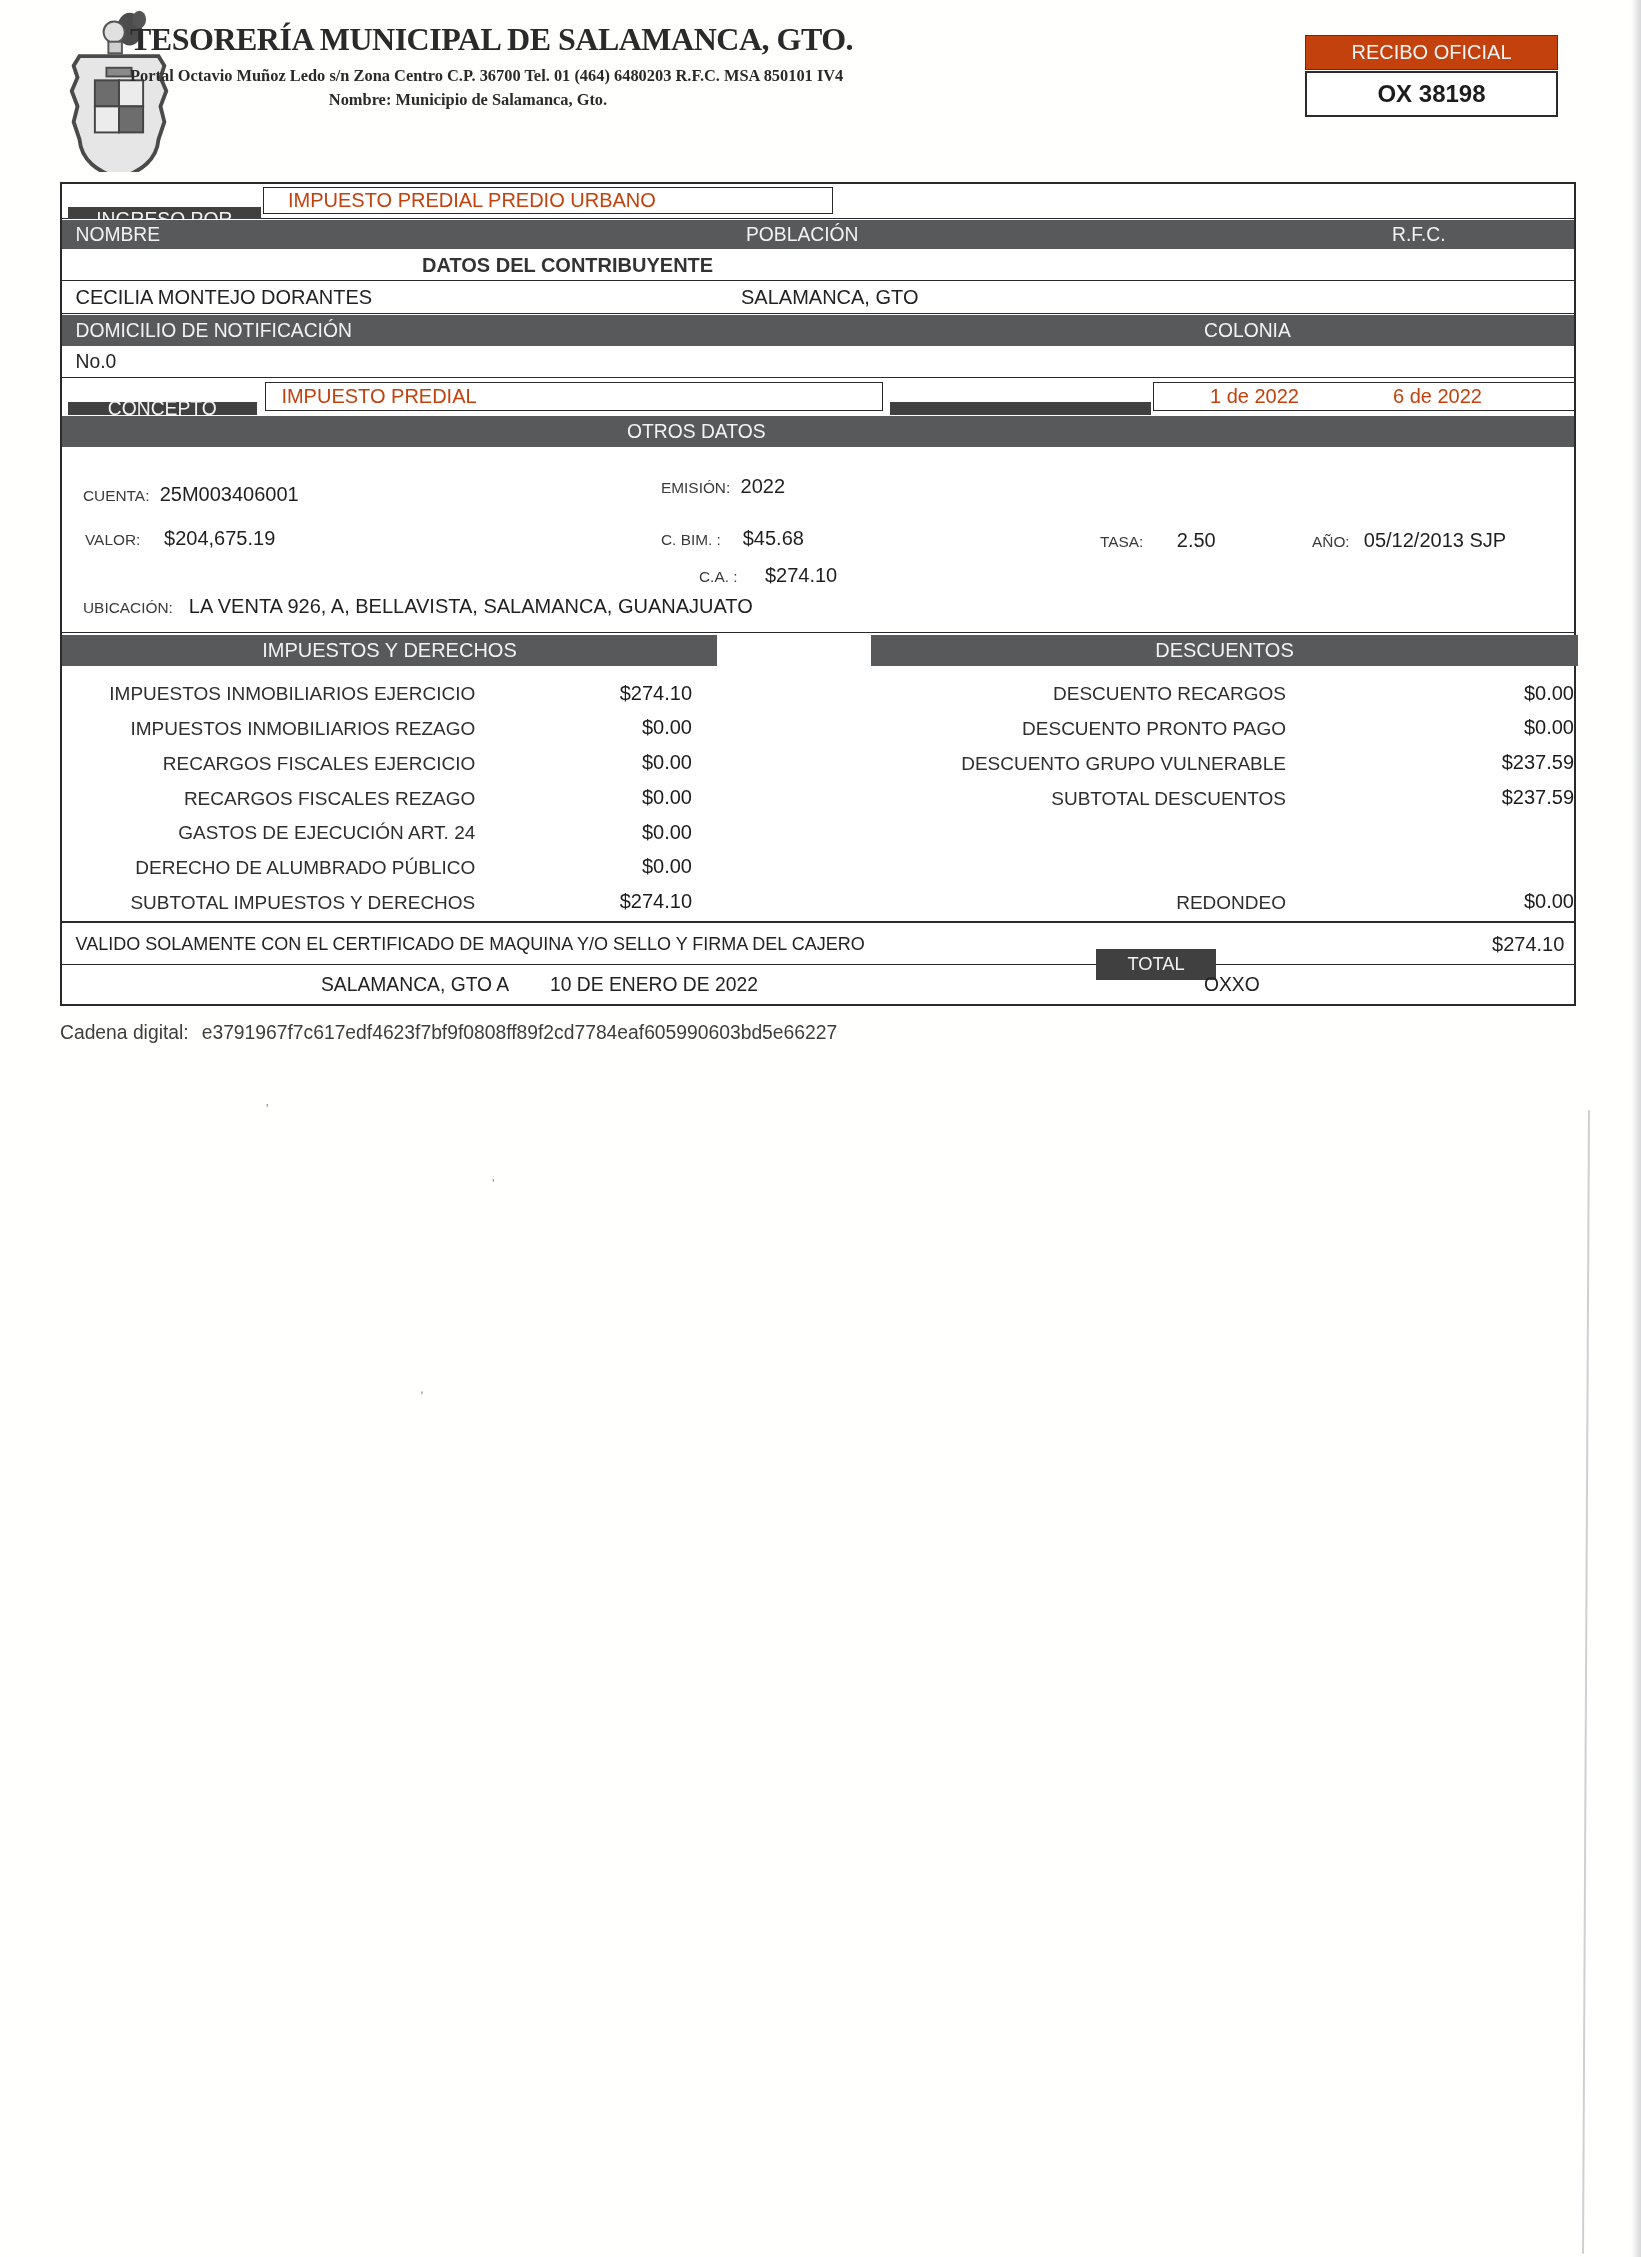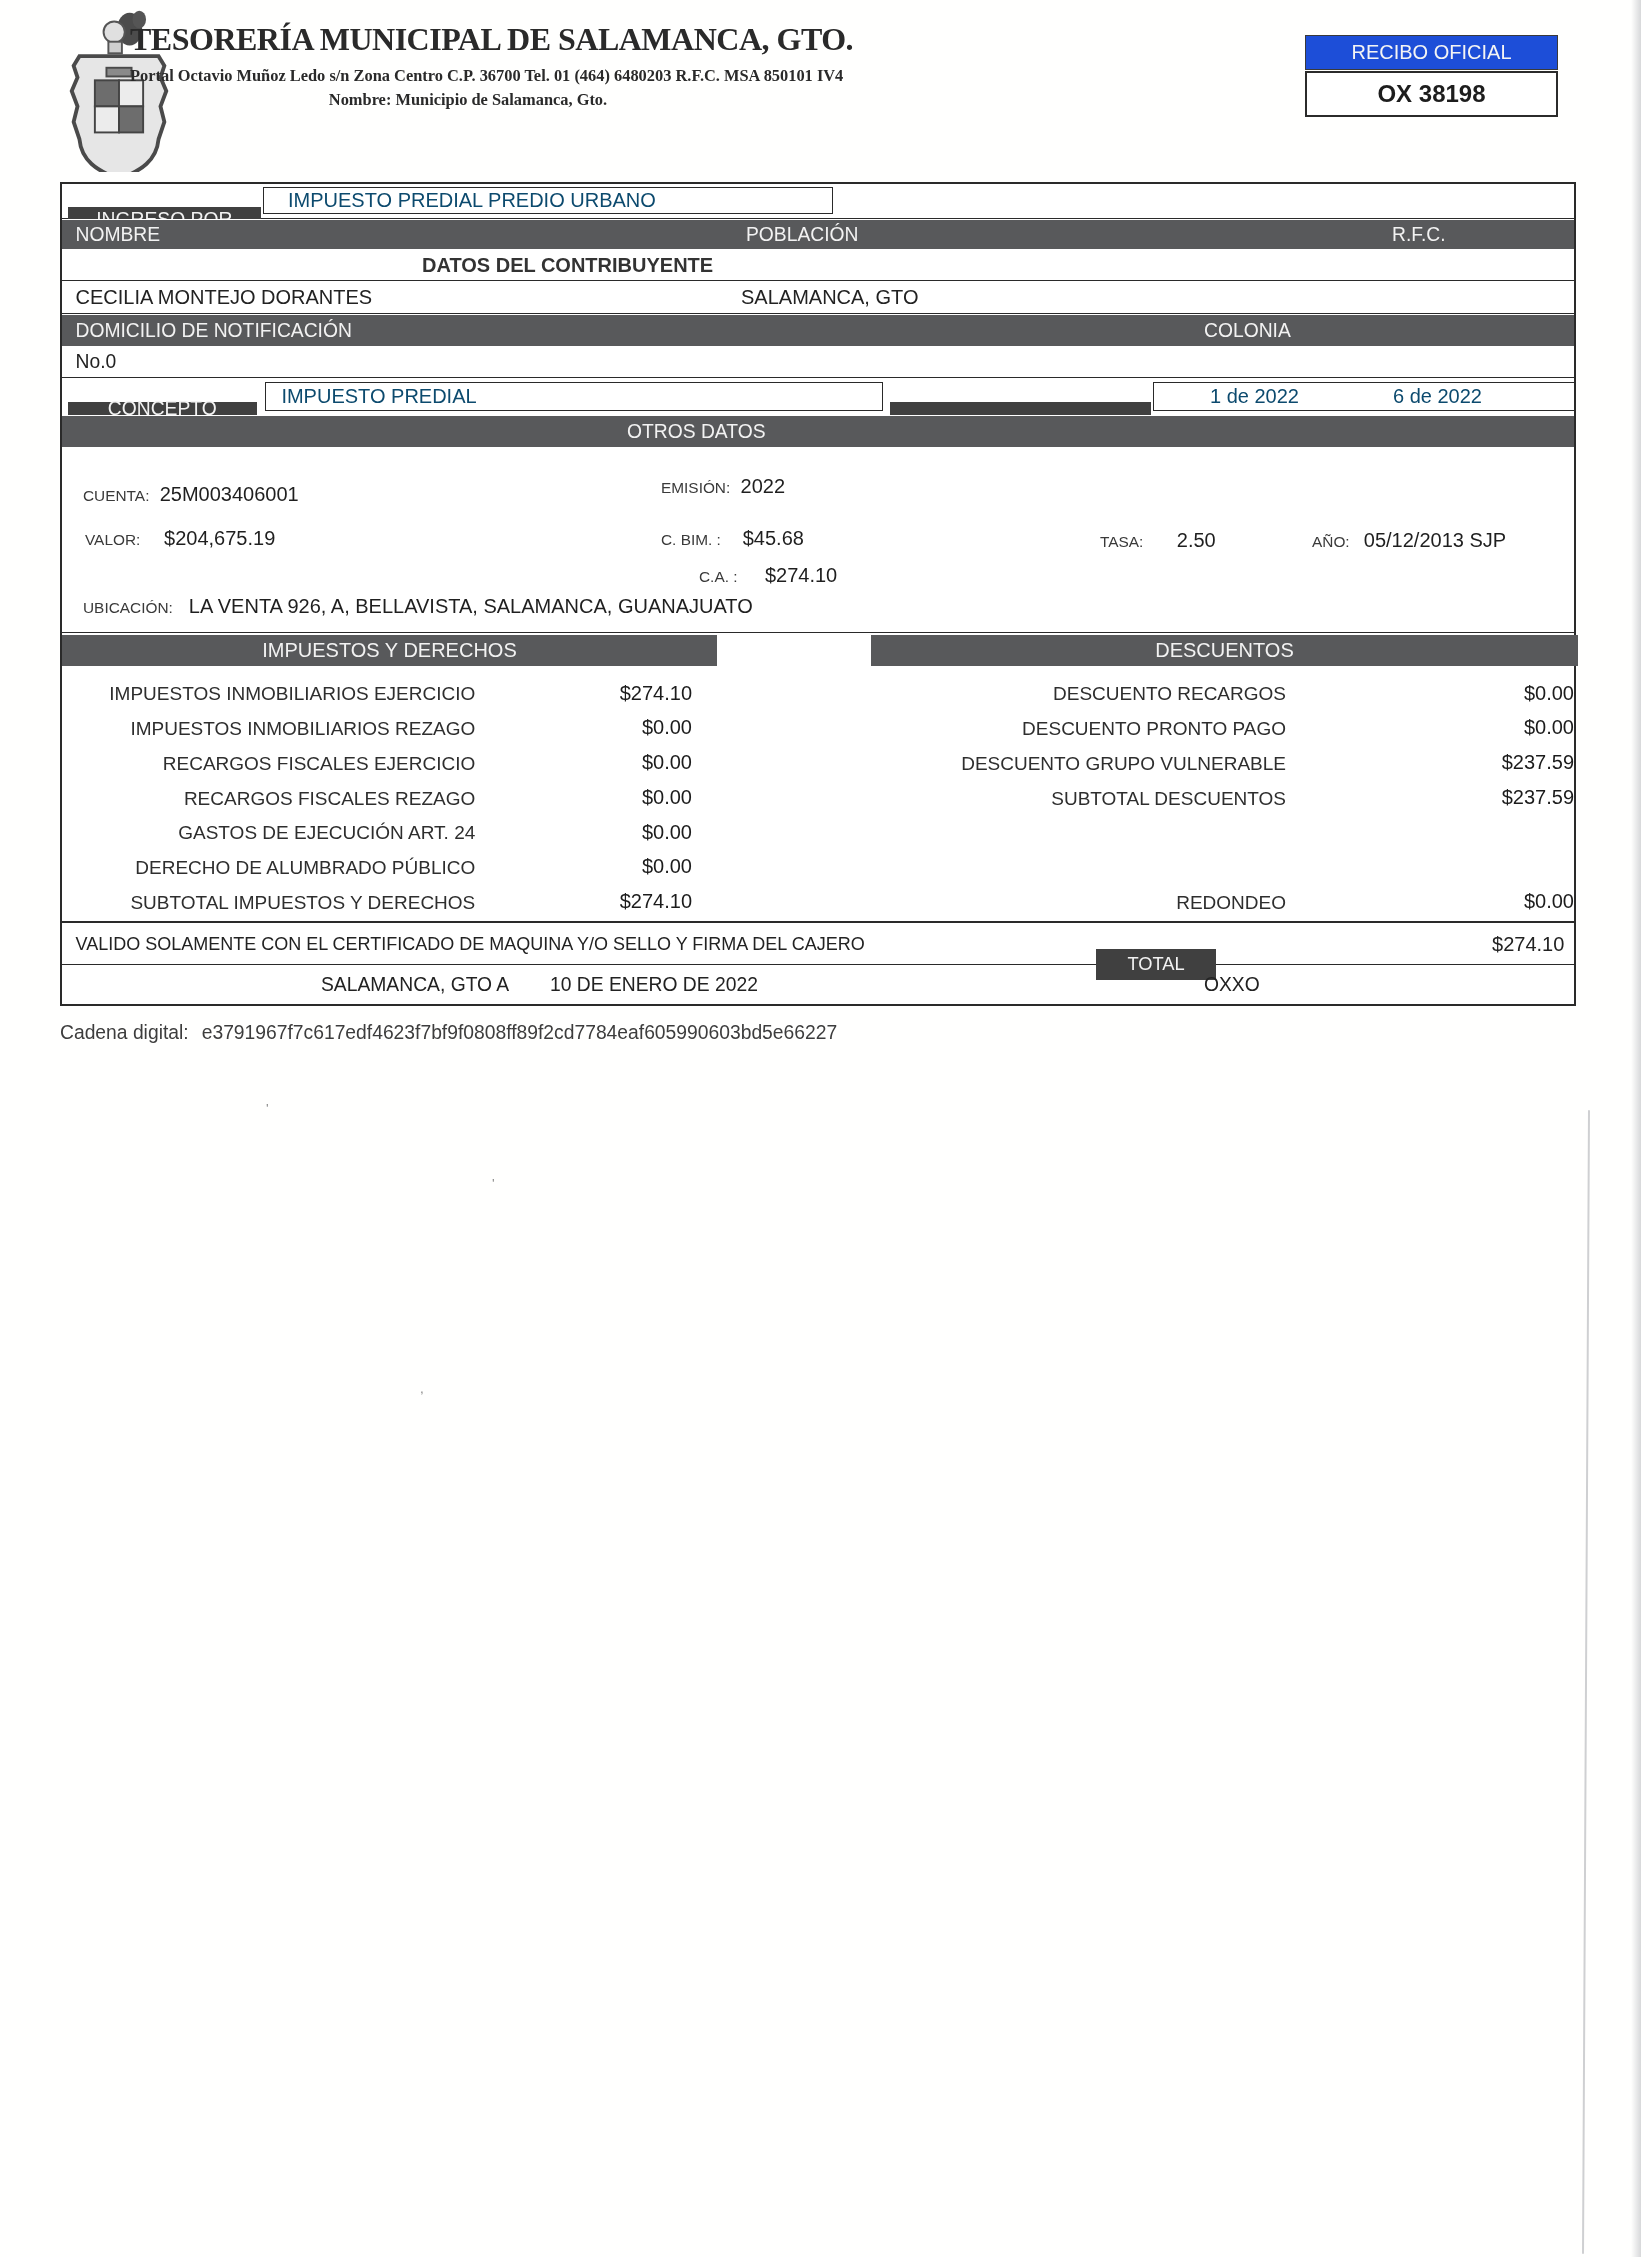--- a/index.html
+++ b/index.html
@@ -7,36 +7,36 @@
         font-family:"Liberation Sans", sans-serif;color:#2b2b2b;}
 
   
   .logo{position:absolute;left:56px;top:5.8px;width:126px;height:166px;}
   .head-center{position:absolute;left:130px;top:21px;width:676px;text-align:center;
                font-family:"Liberation Serif", serif;font-weight:bold;color:#2a2a2a;}
   .head-title{font-size:32px;letter-spacing:-0.5px;white-space:nowrap;}
   .head-addr{font-size:16.4px;margin-top:7.7px;white-space:nowrap;}
   .head-name{font-size:16.4px;margin-top:4.8px;}
   .receipt-box{position:absolute;left:1305px;top:35px;width:253px;}
-  .rb-band{background:#1d4ed8;color:#f4f4f4;text-align:center;font-size:20px;
+  .rb-band{background:#c2410c;color:#f4f4f4;text-align:center;font-size:20px;
            padding:4.8px 0;border:1.9px solid #3a3a3a;}
   .rb-num{margin-top:1.9px;border:2.9px solid #2b2b2b;background:#fff;text-align:center;
           font-size:24px;font-weight:bold;padding:6.8px 0;color:#1d1d1d;}
 
   
   .form{position:absolute;left:60px;top:182px;width:1516px;border:2.9px solid #2a2a2a;
         background:#fff;box-sizing:border-box;}
   .row{position:relative;box-sizing:border-box;}
   .blk-border{border-bottom:1.9px solid #2a2a2a;}
   .band{background:#58595b;color:#f2f2f2;border-top:1.9px solid #fff;border-bottom:1.9px solid #fff;}
   .band span{position:absolute;top:50%;transform:translateY(-50%);font-size:19.3px;white-space:nowrap;}
   .darkbox{position:absolute;background:#404040;color:#f2f2f2;display:flex;
            align-items:center;justify-content:center;font-size:19.3px;margin-top:20px;}
   .whitebox{position:absolute;background:#fff;border:1.9px solid #2a2a2a;box-sizing:border-box;
-            display:flex;align-items:center;font-size:20px;color:#0c4a6e;}
+            display:flex;align-items:center;font-size:20px;color:#c2410c;}
   .plain{position:absolute;top:50%;transform:translateY(-50%);font-size:20px;color:#222;white-space:nowrap;}
   .lbl{font-size:15.4px;color:#3a3a3a;}
   .val{font-size:20px;color:#1f1f1f;}
   .group{position:absolute;white-space:nowrap;}
   .items-col span{position:absolute;white-space:nowrap;}
   .item-label{font-size:19px;color:#2e2e2e;text-align:right;}
   .item-value{font-size:20px;color:#1c1c1c;text-align:right;}
   .secbar{position:absolute;top:1.9px;height:31px;background:#58595b;color:#f2f2f2;
           display:flex;align-items:center;justify-content:center;font-size:20px;}
 

